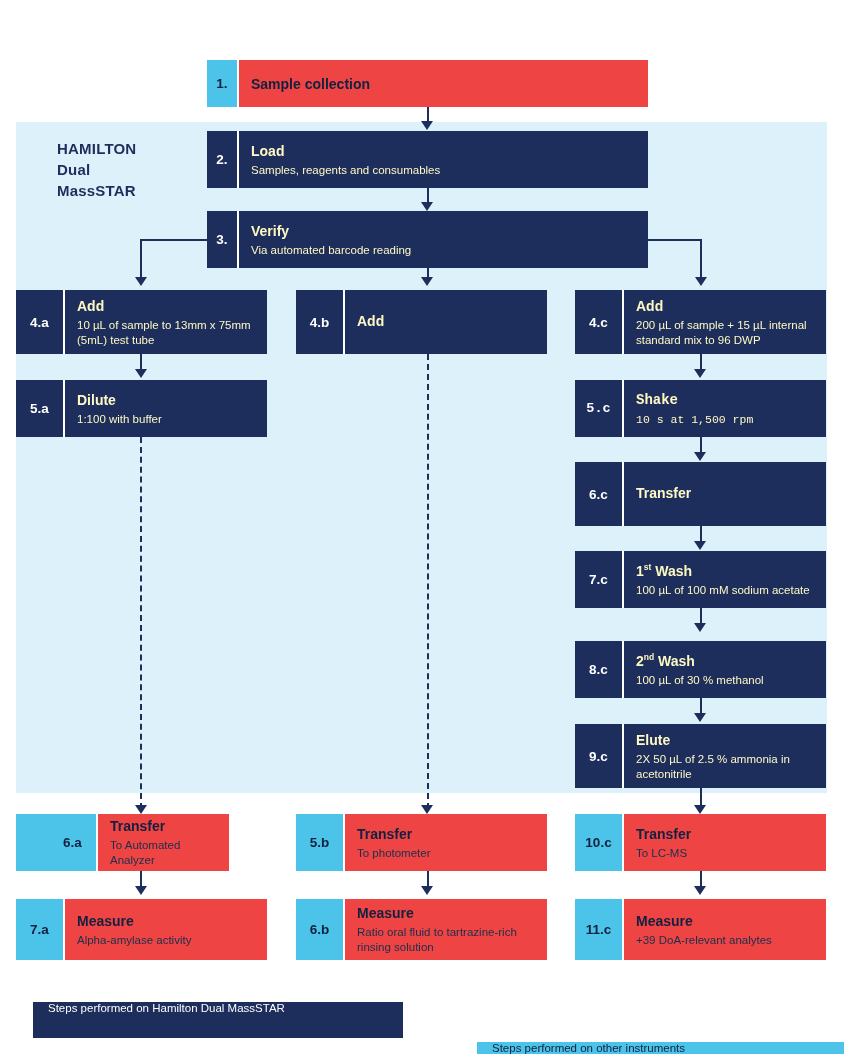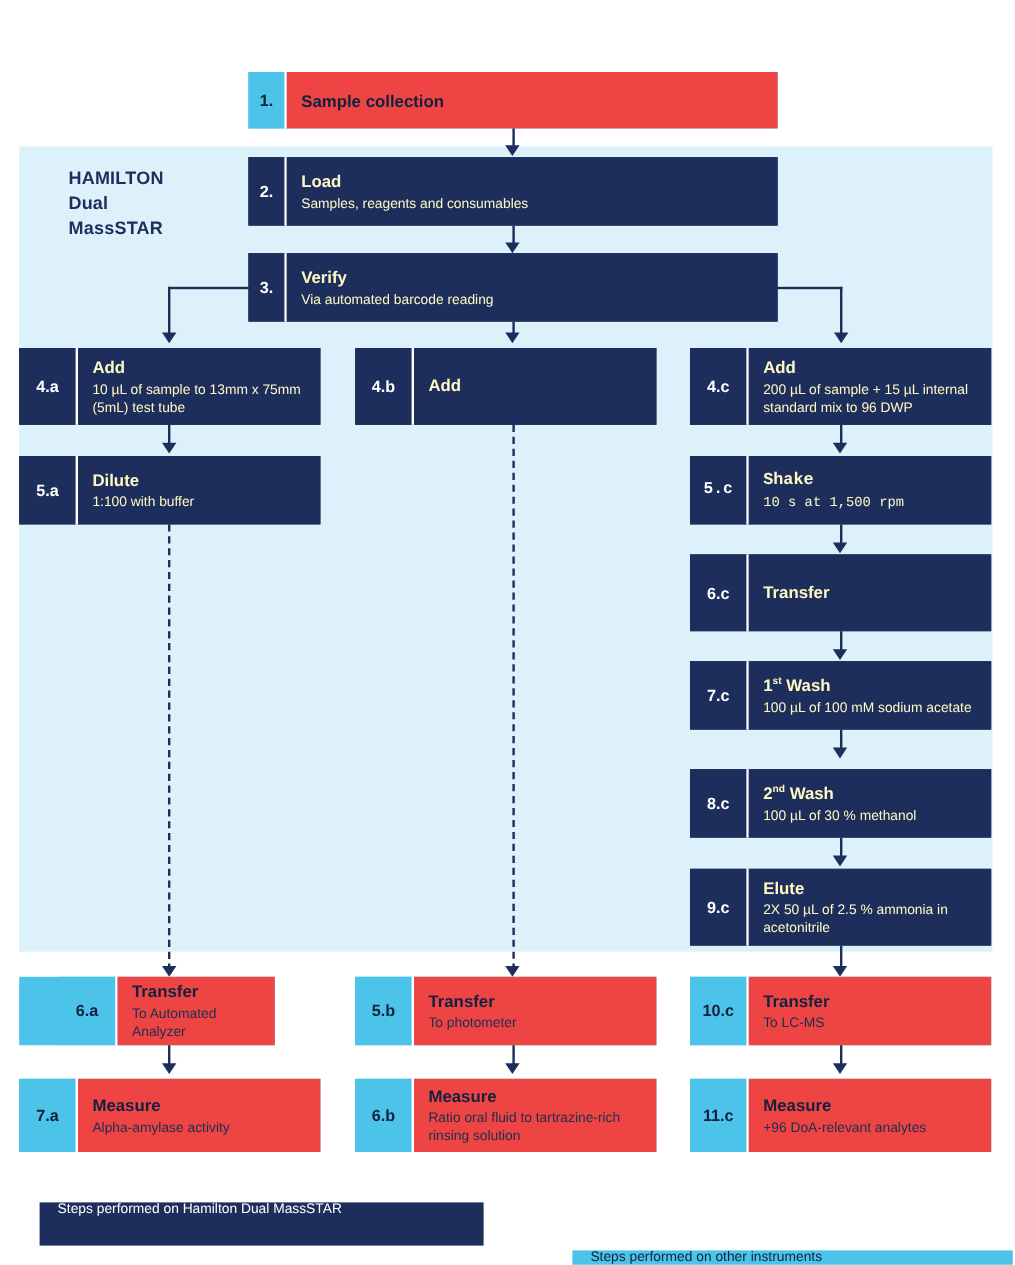--- a/index.html
+++ b/index.html
@@ -359,21 +359,21 @@
   </div>
 
   <div class="conn v" style="left:700px; top:871px; height:18px;"></div>
   <div class="arrowhead" style="left:694px; top:886px;"></div>
 
   <div class="step light" style="left:575px; top:899px; width:251px; height:61px;">
     <div class="num" style="width:47px;">11.c</div>
     <div class="divider"></div>
     <div class="body">
       <div class="title">Measure</div>
-      <div class="desc">+96 DoA-relevant analytes</div>
+      <div class="desc">+39 DoA-relevant analytes</div>
     </div>
   </div>
 
   <div class="legend dark" style="left:16px; top:1002px; width:370px; height:36px;">
     <span>Steps performed on Hamilton Dual MassSTAR</span>
   </div>
   <div class="legend light" style="left:460px; top:1042px; width:367px; height:36px;">
     <span>Steps performed on other instruments</span>
   </div>
 

